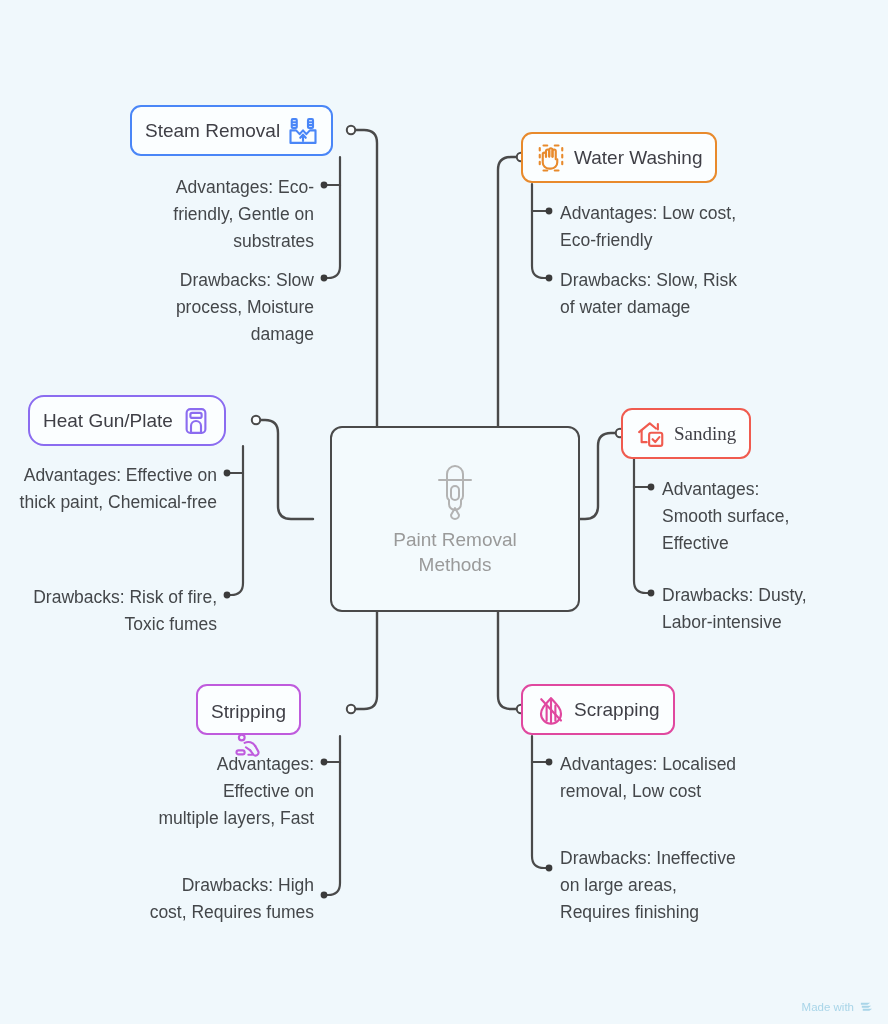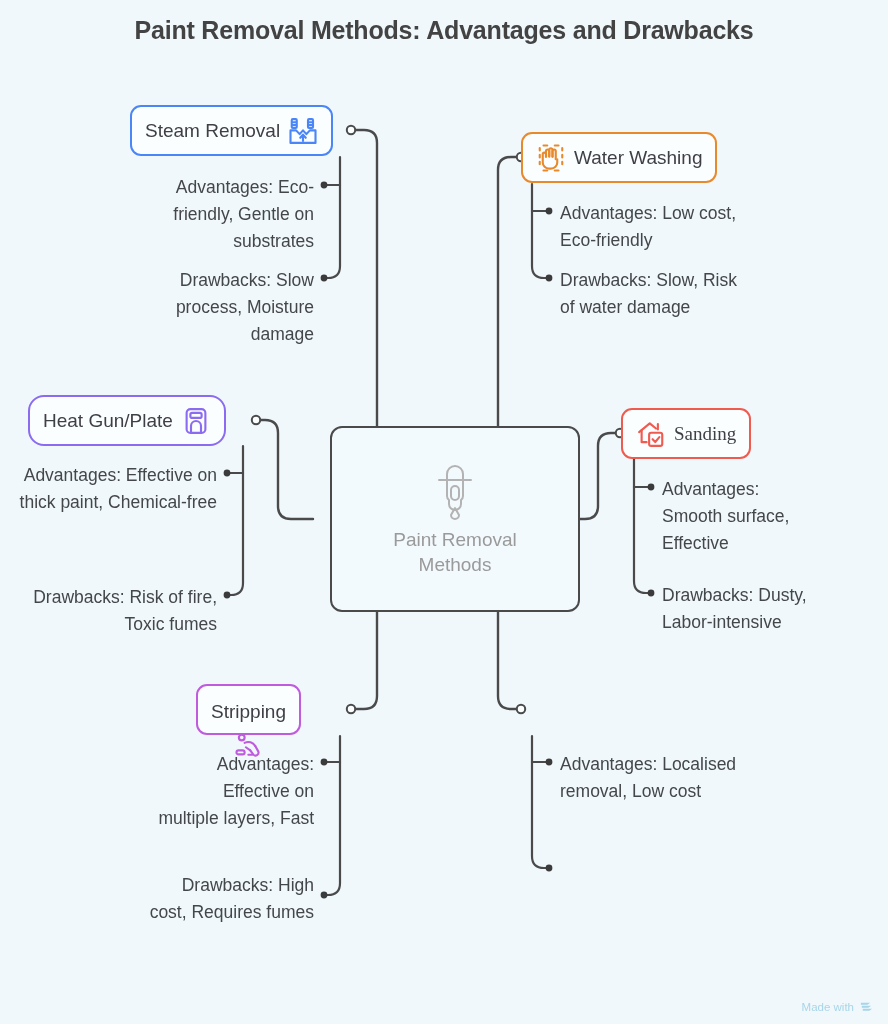--- a/index.html
+++ b/index.html
@@ -59,21 +59,20 @@
     display: flex; align-items: center; gap: 5px;
     font-size: 11.5px; color: #a9d5e8; text-align: center;
   }
   #made-with svg { width: 15px; height: 15px; }
 </style>
 </head>
 <body>
 
 <div id="stage">
 
-  <div id="title">Paint Removal Methods: Advantages and Drawbacks</div>
 
   <svg class="wires" viewBox="0 0 888 1024">
     <g fill="none" stroke="#4a4a4a" stroke-width="2.4" stroke-linecap="round">
 
       <path d="M 377 426 L 377 143 Q 377 130 364 130 L 352 130"></path>
 
       <path d="M 498 426 L 498 170 Q 498 157 511 157 L 521 157"></path>
 
       <path d="M 313 519 L 291 519 Q 278 519 278 506 L 278 433 Q 278 420 265 420 L 255 420"></path>
 
@@ -201,21 +200,32 @@
       <path d="M8.5 9.5 a6.5 6.5 0 0 1 8.5 2.5"></path>
       <path d="M17 12 l2.5 4.5 a2.4 2.4 0 0 1 -4 2.4 L13 15.5"></path>
       <path d="M13 15.5 l-3.5 -2.5"></path>
       <rect x="2" y="15.5" width="6.5" height="3.2" rx="1.6"></rect>
       <path d="M11.5 19 h3"></path>
     </svg>
   </div>
   <div class="leaf left" style="left:158px; top:751px; width:156px;">Advantages: Effective on multiple layers, Fast</div>
   <div class="leaf left" style="left:140px; top:872px; width:174px;">Drawbacks: High cost, Requires fumes</div>
 
+  <div class="topic" style="left:521px; top:684px; border-color:#e0489f;">
+    <svg class="ticon" viewBox="0 0 24 24" fill="none" stroke="#e0489f" stroke-width="1.7" stroke-linecap="round" stroke-linejoin="round">
+      <path d="M12 2.5 C7 8 4 11 4 15 a8 8 0 0 0 16 0 c0 -4 -3 -7 -8 -12.5 z"></path>
+      <line x1="12" y1="3" x2="12" y2="22.5"></line>
+      <line x1="15.5" y1="8.5" x2="15.5" y2="20.5"></line>
+      <line x1="8.5" y1="8.5" x2="8.5" y2="20.5"></line>
+      <line x1="4.2" y1="3.4" x2="20" y2="20.4"></line>
+    </svg>
+    <span class="tlabel">Scrapping</span>
+  </div>
   <div class="leaf right" style="left:560px; top:751px; width:180px;">Advantages: Localised removal, Low cost</div>
+  <div class="leaf right" style="left:560px; top:845px; width:180px;">Drawbacks: Ineffective on large areas, Requires finishing</div>
 
   <div id="made-with">
     <span>Made with</span>
     <svg viewBox="0 0 16 16" fill="#a9d5e8">
       <path d="M2 4 h10 l-3 2 H2 z"></path>
       <path d="M3 7.2 h10 l-3 2 H3 z"></path>
       <path d="M4 10.4 h10 l-3 2 H4 z"></path>
     </svg>
   </div>
 

